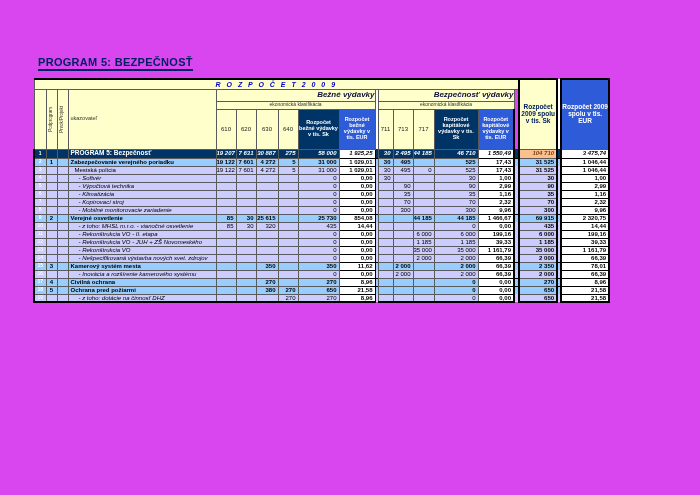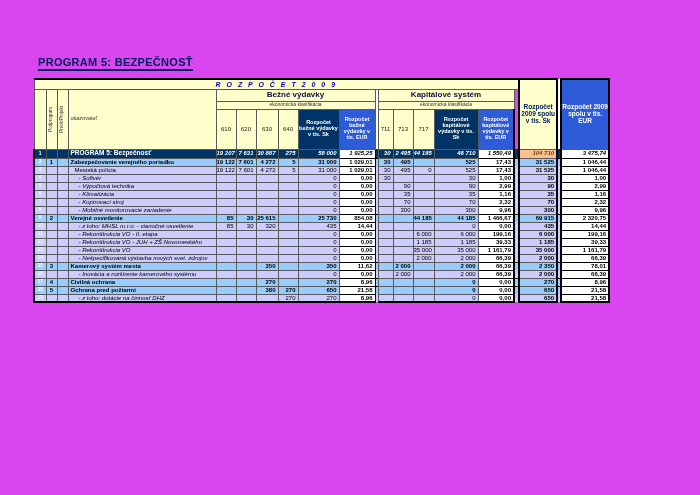--- a/index.html
+++ b/index.html
@@ -8,21 +8,21 @@
   .doc-title{position:absolute;left:38px;top:56px;font-size:11px;font-weight:bold;
     color:#002060;border-bottom:2px solid #002060;padding-bottom:1px;letter-spacing:.3px;}
   table.budget{position:absolute;left:33px;top:78px;border-collapse:collapse;table-layout:fixed;width:575px;}
   td{padding:0;font-size:6px;line-height:1.05;overflow:hidden;white-space:nowrap;
      border:1px solid #5a5a5a;vertical-align:middle;}
   
   tr.hA{height:10px} tr.hB{height:12px} tr.hC{height:8px} tr.hD{height:40px}
   td.band{background:#FFFFCC;color:#0000CC;font-weight:bold;font-style:italic;text-align:center;
           font-size:7px;letter-spacing:2px;border-top:2px solid #000;}
   td.hleft{background:#FFFFCC;}
-  td.group{background:#FFFFCC;font-weight:bold;text-align:center;font-size:8px;color:#101040;}
+  td.group{background:#FFFFCC;font-weight:bold;font-style:italic;text-align:right;font-size:8px;color:#101040;}
   td.econ{background:#FFFFCC;text-align:center;font-size:5px;color:#333;}
   td.code{background:#FFFFCC;text-align:center;font-size:6px;color:#222;}
   td.hnavy{background:#003366;color:#fff;font-weight:bold;text-align:center;white-space:normal;font-size:5.5px;}
   td.hblue{background:#2E5BD7;color:#fff;font-weight:bold;text-align:center;white-space:normal;font-size:5.5px;}
   td.hyellow{background:#FFFFCC;color:#002060;font-weight:bold;text-align:center;white-space:normal;
              font-size:6.5px;border-left:2px solid #000;border-right:2px solid #000;border-top:2px solid #000;}
   td.hblue2{background:#2E5BD7;color:#fff;font-weight:bold;text-align:center;white-space:normal;
              font-size:6.5px;border-left:2px solid #000;border-right:2px solid #000;border-top:2px solid #000;}
   .vertbox{display:block;writing-mode:vertical-rl;transform:rotate(180deg);
            font-size:4.5px;color:#333;margin:0 auto;max-height:58px;}
@@ -92,21 +92,21 @@
         <td class="hleft" rowspan="3"></td>
         <td class="hleft" rowspan="3">
           <span class="vertbox">Podprogram</span>
         </td>
         <td class="hleft" rowspan="3">
           <span class="vertbox">Prvok/Projekt</span>
         </td>
         <td class="ukaz" rowspan="3">ukazovateľ</td>
         <td class="group" colspan="6">Bežné výdavky</td>
         <td class="gap" rowspan="3"></td>
-        <td class="group" colspan="5">Kapitálové systém</td>
+        <td class="group" colspan="5">Bezpečnosť výdavky</td>
       </tr>
       <tr class="hC">
         <td class="econ" colspan="6">ekonomická klasifikácia</td>
         <td class="econ" colspan="5">ekonomická klasifikácia</td>
       </tr>
       <tr class="hD">
         <td class="code">610</td>
         <td class="code">620</td>
         <td class="code">630</td>
         <td class="code">640</td>

